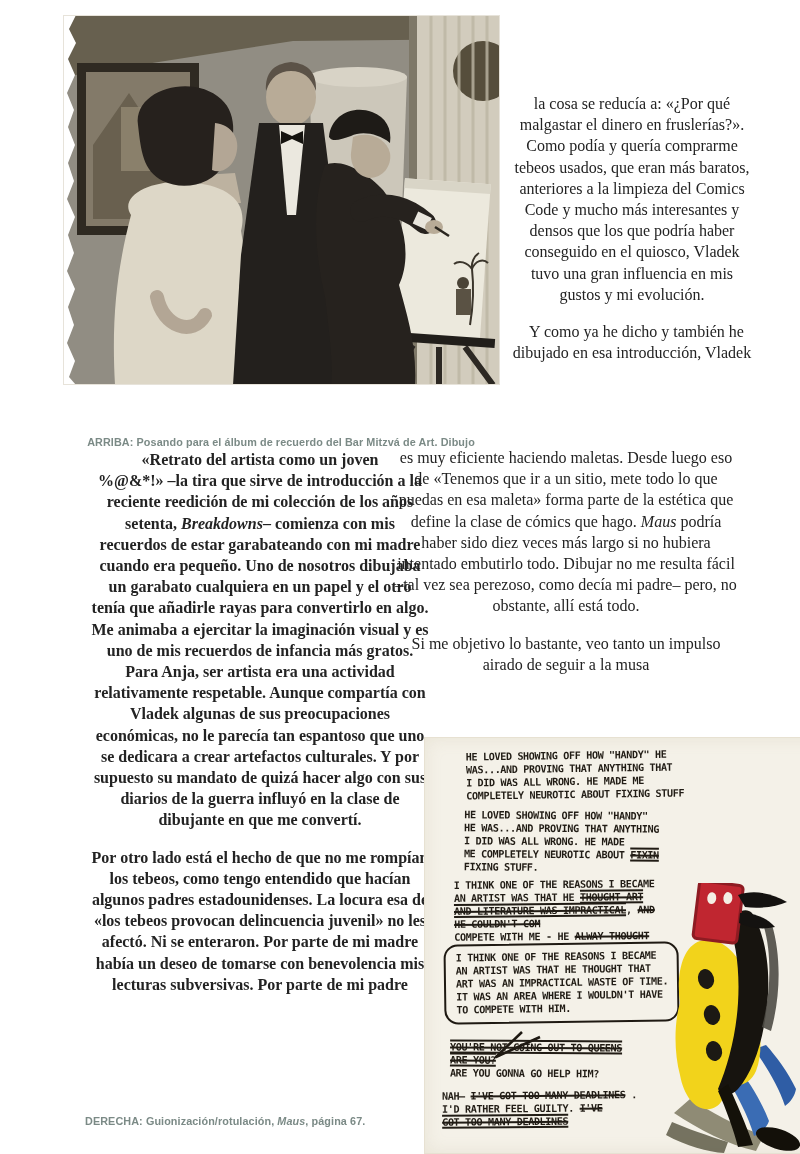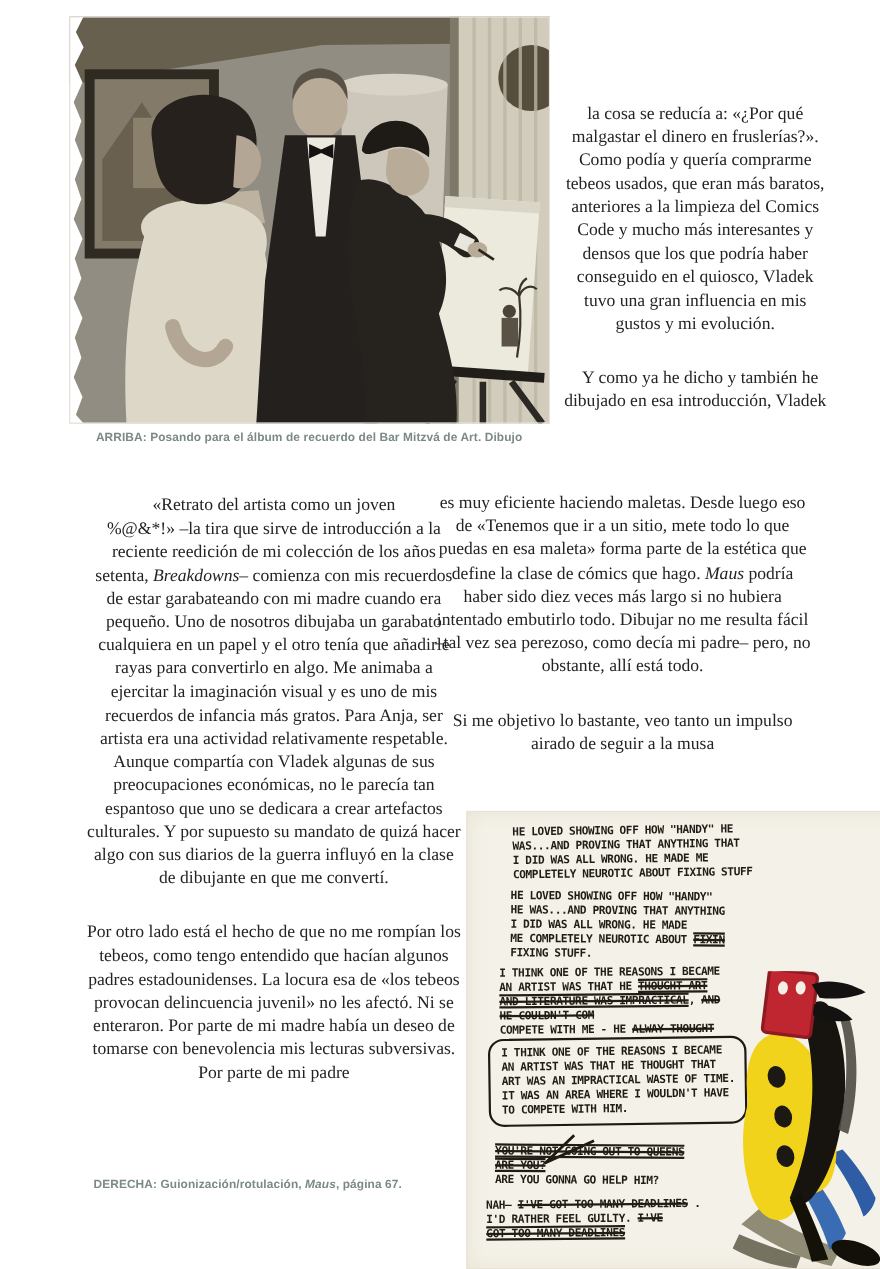--- a/index.html
+++ b/index.html
@@ -11,29 +11,29 @@
   }
 
   
   .photo-wrap { position:absolute; left:63px; top:15px; width:437px; height:370px; }
   .photo-wrap svg { display:block; width:100%; height:100%; }
 
   
   .cap {
     font-family:"Liberation Sans","DejaVu Sans",sans-serif;
     font-weight:700; font-size:10.8px; line-height:15.5px;
-    color:#7b8a86; letter-spacing:0.1px;
+    color:#7b8a86; letter-spacing:0.1px;margin-top:44px;
   }
   .photo-caption { position:absolute; left:70px; top:391px; width:422px; text-align:center; }
   .bottom-caption { position:absolute; left:85px; top:1070px; width:340px; text-align:left; }
 
   
   .bt { font-size:16px; line-height:21.2px; color:#232323; text-align:center; }
-  .bt p + p { margin-top:28px; }
-  .col-left   { position:absolute; left:79px;  top:449px; width:340px; }
+  .bt p + p { margin-top:16px; }
+  .col-left   { position:absolute; left:90px;  top:449px; width:340px;font-weight:bold; }
   .col-right-narrow { position:absolute; left:512px; top:93px;  width:240px; }
   .col-right-wide   { position:absolute; left:392px; top:447px; width:348px; }
   .it { font-style:italic; }
   .ind { text-indent:9px; }
 
   
   .sketch {
     position:absolute; left:424px; top:737px; width:460px; height:417px;
     background:#f4f1e8;
     box-shadow: inset 0 0 0 1px #e7e1d2, inset 0 0 18px rgba(175,160,120,0.18);

